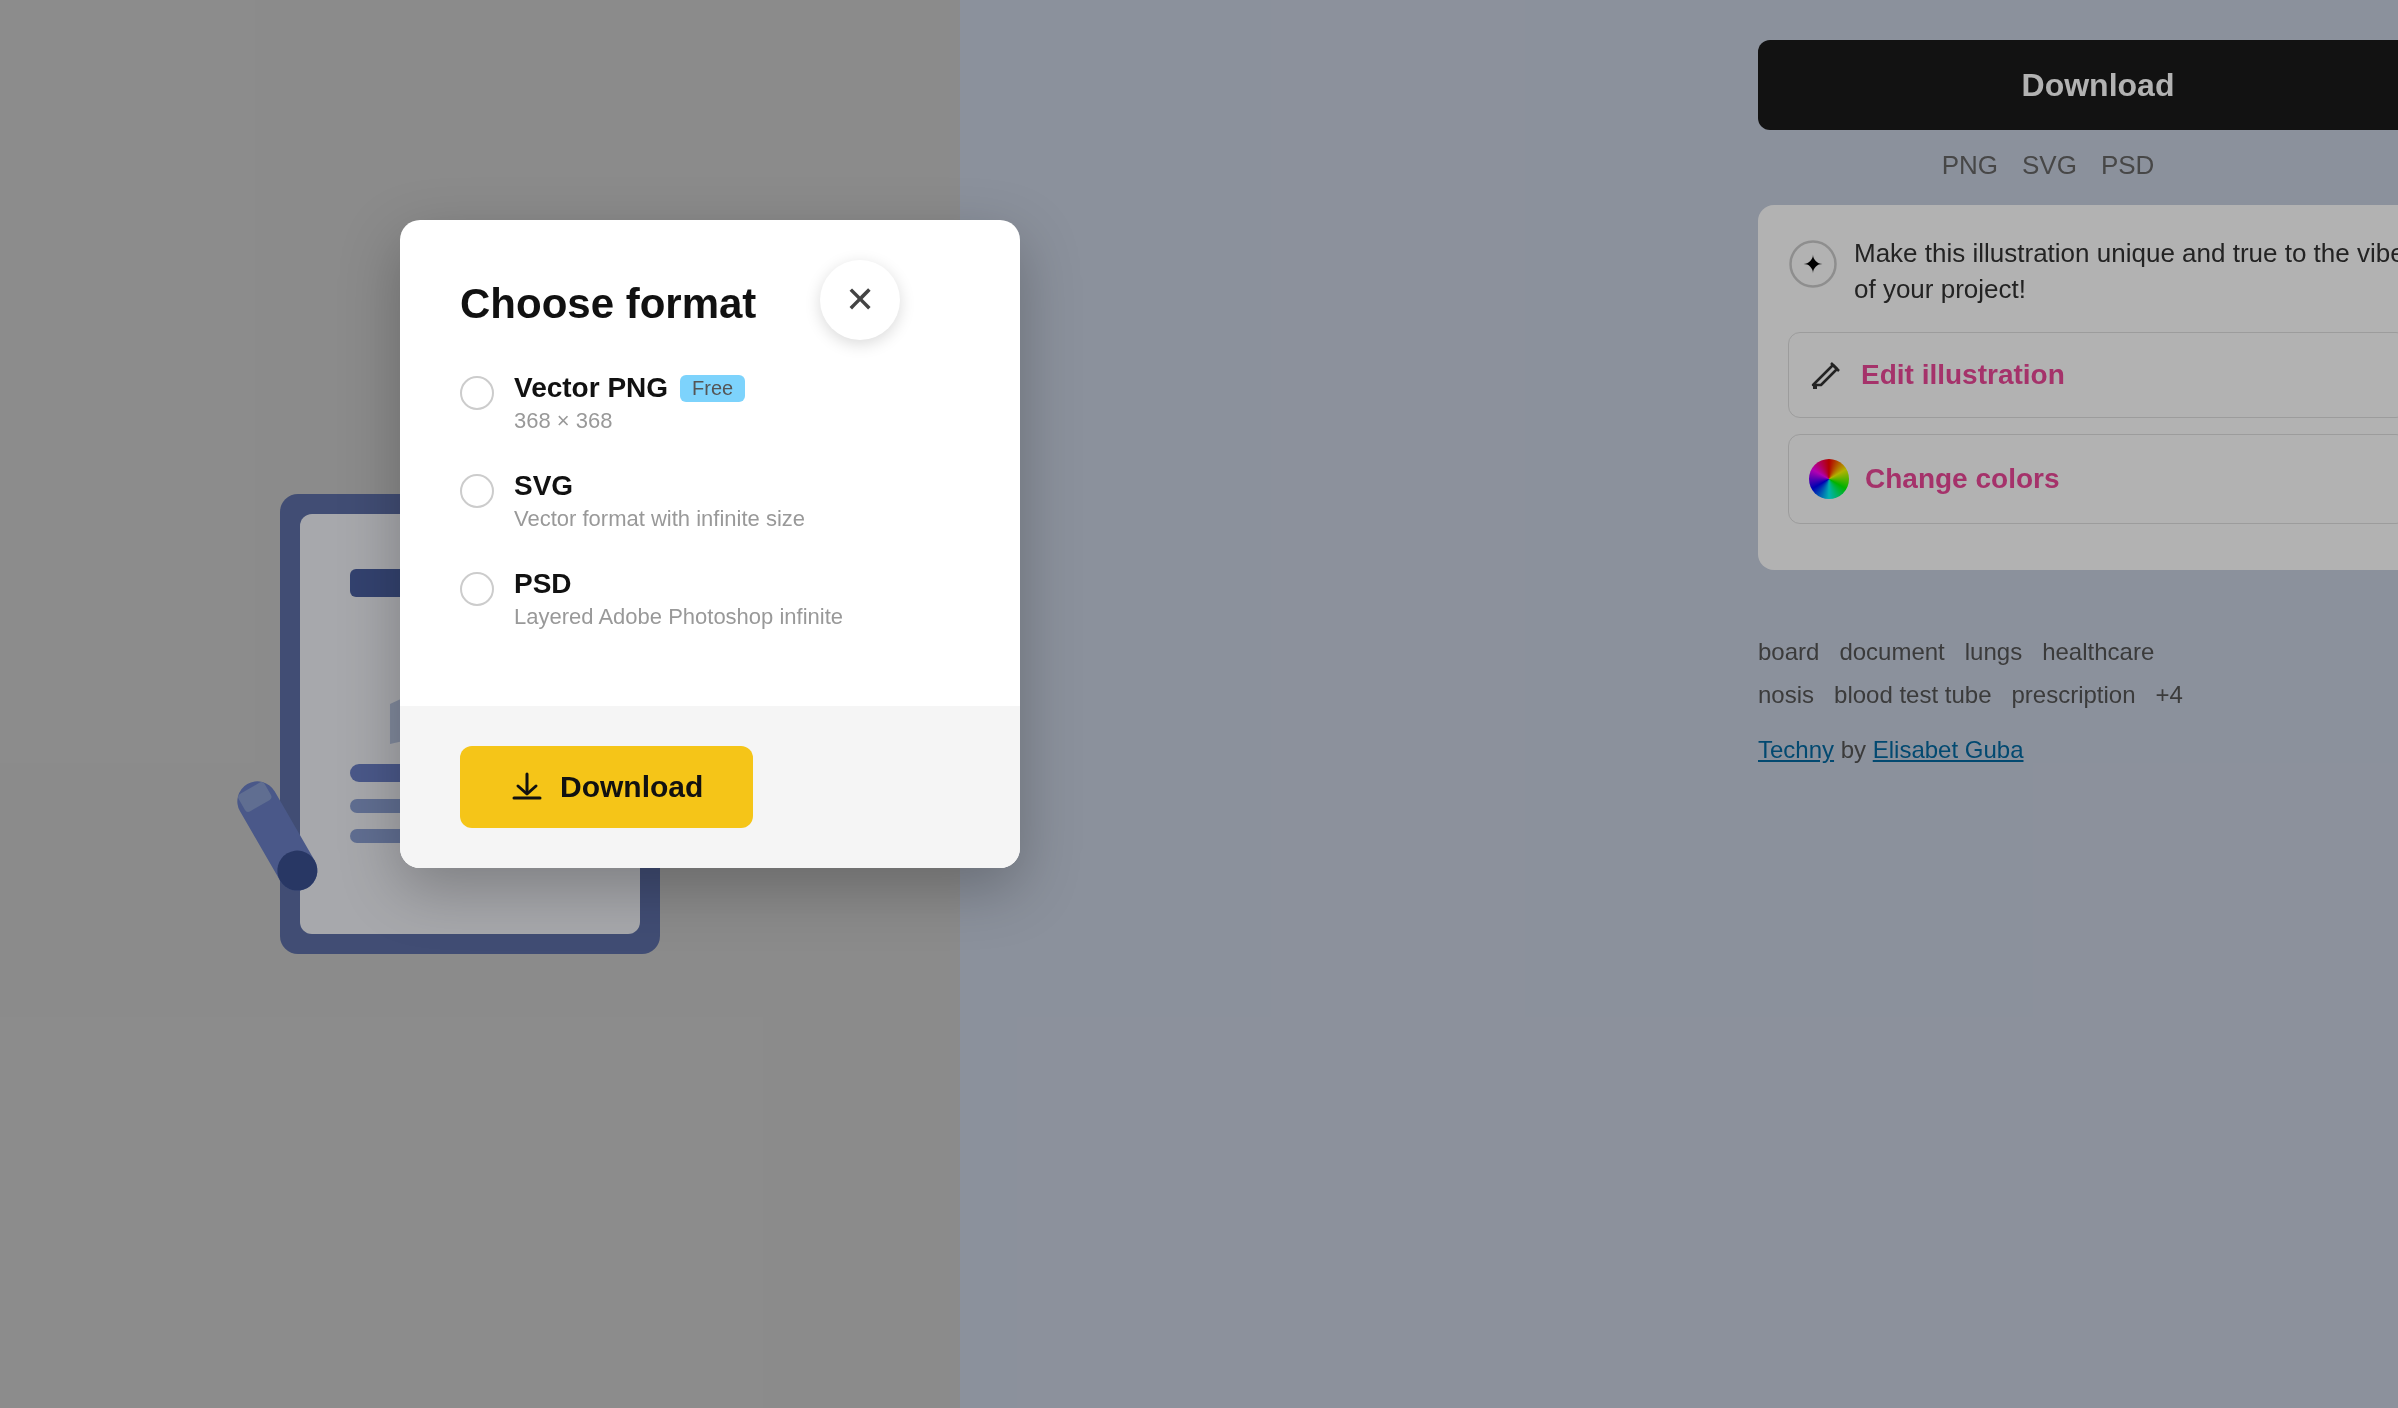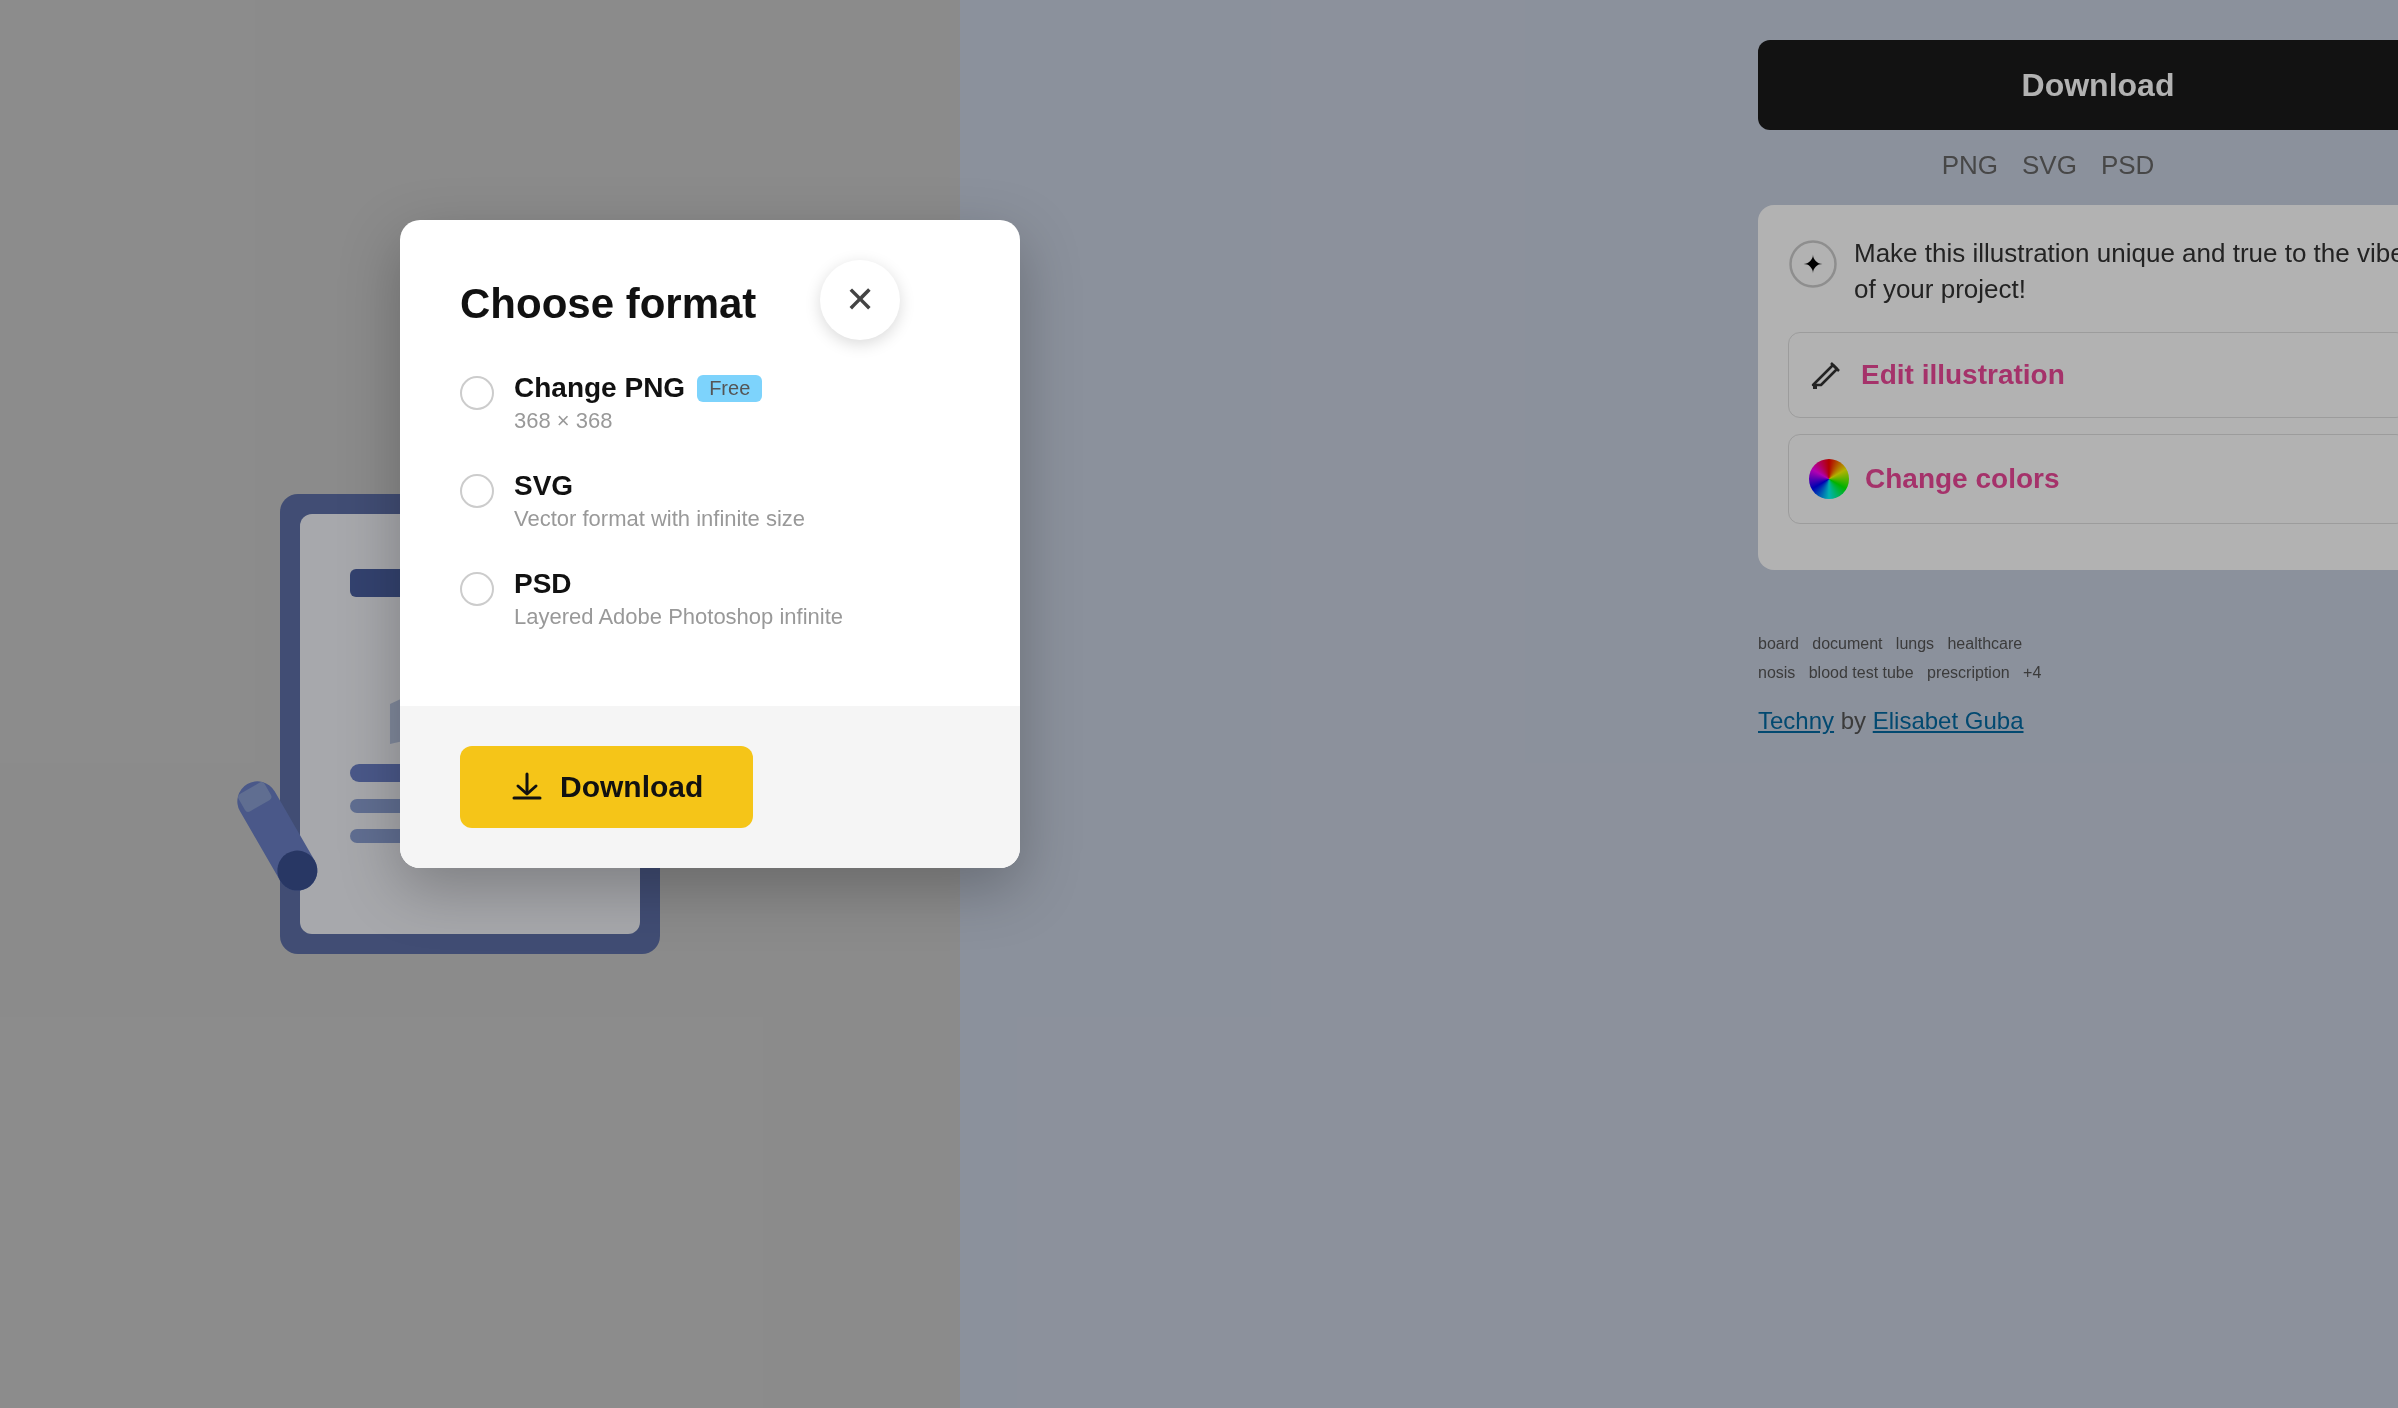--- a/index.html
+++ b/index.html
@@ -124,21 +124,21 @@
       align-items: center;
       justify-content: center;
       box-shadow: 0 4px 16px rgba(0,0,0,0.15);
       z-index: 100;
       color: #444;
     }
 
     
     .tags-area {
       margin-top: 60px;
-      font-size: 16px;
+      font-size: 24px;
       color: #555;
       line-height: 1.8;
     }
 
     .attribution {
       margin-top: 20px;
       font-size: 24px;
       color: #555;
     }
 
@@ -359,21 +359,21 @@
 <div class="modal-overlay">
   <div class="modal">
     <div class="modal-body">
       <h2 class="modal-title">Choose format</h2>
 
 
       <div class="format-option">
         <div class="radio-outer"></div>
         <div class="format-option-info">
           <div class="format-option-name">
-            <span>Change PNG</span>
+            <span>Vector PNG</span>
             <span class="free-badge">Free</span>
           </div>
           <div class="format-option-desc">368 × 368</div>
         </div>
       </div>
 
       <div class="format-option">
         <div class="radio-outer"></div>
         <div class="format-option-info">
           <div class="format-option-name">

